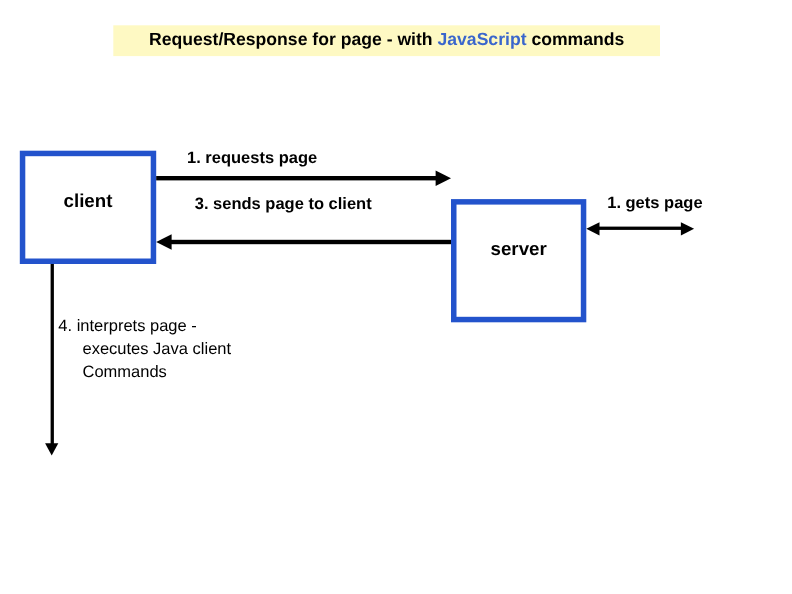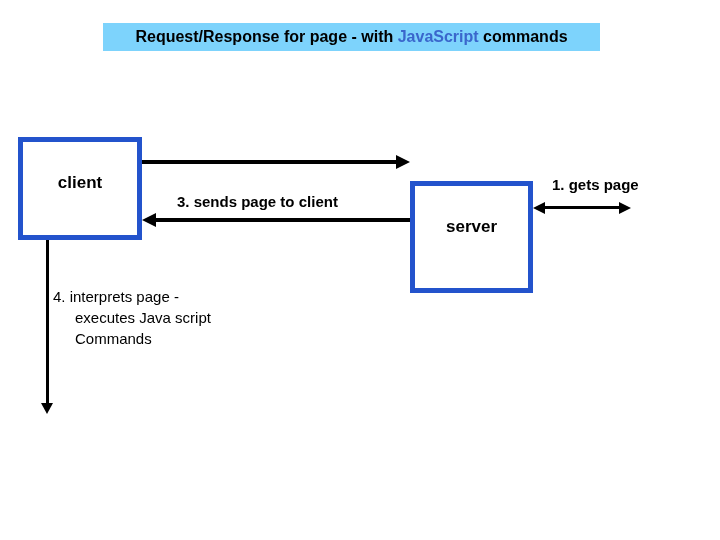--- a/index.html
+++ b/index.html
@@ -11,21 +11,21 @@
     color: #000000;
     overflow: hidden;
   }
   .stage { position: absolute; inset: 0; }
 
   
   .title-bar {
     position: absolute;
     left: 103px; top: 23px;
     width: 497px; height: 28px;
-    background: #7dd3fc;
+    background: #fef9c3;
     display: flex; align-items: center; justify-content: center;
     font-size: 16px; font-weight: bold;
     white-space: pre;
   }
   .title-bar .hl { color: #3a66cc; text-align: right; }
 
   
   .node-box {
     position: absolute;
     border: 5px solid #2353cc;
@@ -68,21 +68,21 @@
   .arrow4-line { left: 46px; top: 240px; width: 3px; height: 164px; }
   .arrow4-head { left: 41px; top: 403px; }
 
   
   .step-label {
     position: absolute;
     font-size: 15px; font-weight: bold;
     white-space: nowrap;
   }
   .label-step1 { left: 170px; top: 135px; }
-  .label-step3 { left: 177px; top: 193px; text-align: right; }
+  .label-step3 { left: 177px; top: 177px; text-align: right; }
   .label-step2 { left: 552px; top: 176px; }
 
   .step4-block {
     position: absolute;
     left: 53px; top: 286px;
     font-size: 15px; font-weight: normal;
     line-height: 21px;
   }
   .step4-block .indent { padding-left: 22px; }
 </style>
@@ -98,31 +98,32 @@
   <div class="node-box box-client">
     <div class="box-label">client</div>
   </div>
 
   <div class="node-box box-server">
     <div class="box-label">server</div>
   </div>
 
   <div class="hline arrow1-line"></div>
   <div class="head head-right arrow1-head"></div>
+  <div class="step-label label-step1">1. requests page</div>
 
   <div class="hline arrow2-line"></div>
   <div class="head head-left-sm arrow2-head-l"></div>
   <div class="head head-right-sm arrow2-head-r"></div>
   <div class="step-label label-step2">1. gets page</div>
 
   <div class="hline arrow3-line"></div>
   <div class="head head-left arrow3-head"></div>
   <div class="step-label label-step3">3. sends page to client</div>
 
   <div class="vline arrow4-line"></div>
   <div class="head head-down arrow4-head"></div>
   <div class="step4-block">
     <div>4. interprets page -</div>
-    <div class="indent">executes Java script</div>
+    <div class="indent">executes Java client</div>
     <div class="indent">Commands</div>
   </div>
 
 </div>
 
 </body></html>

